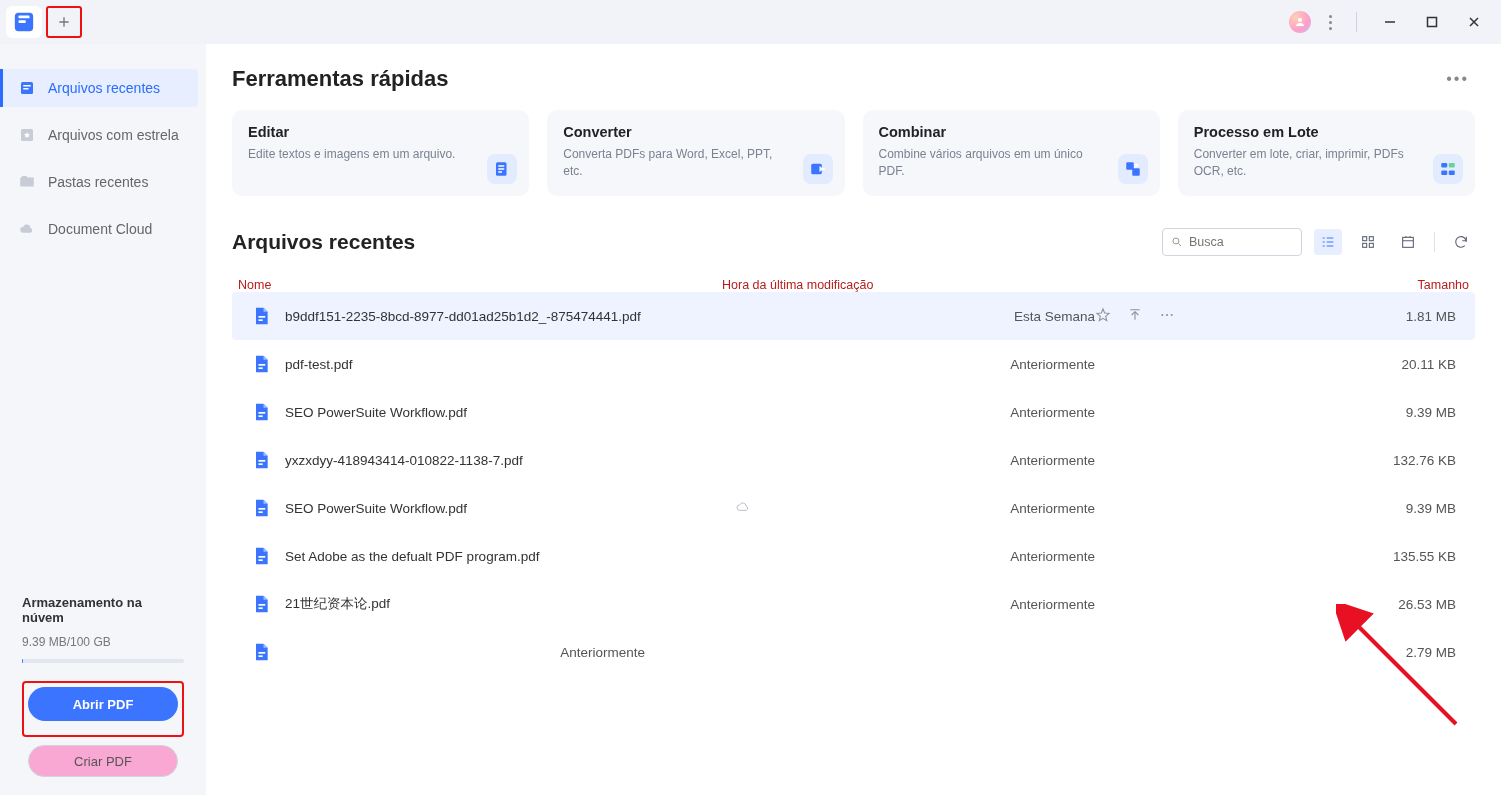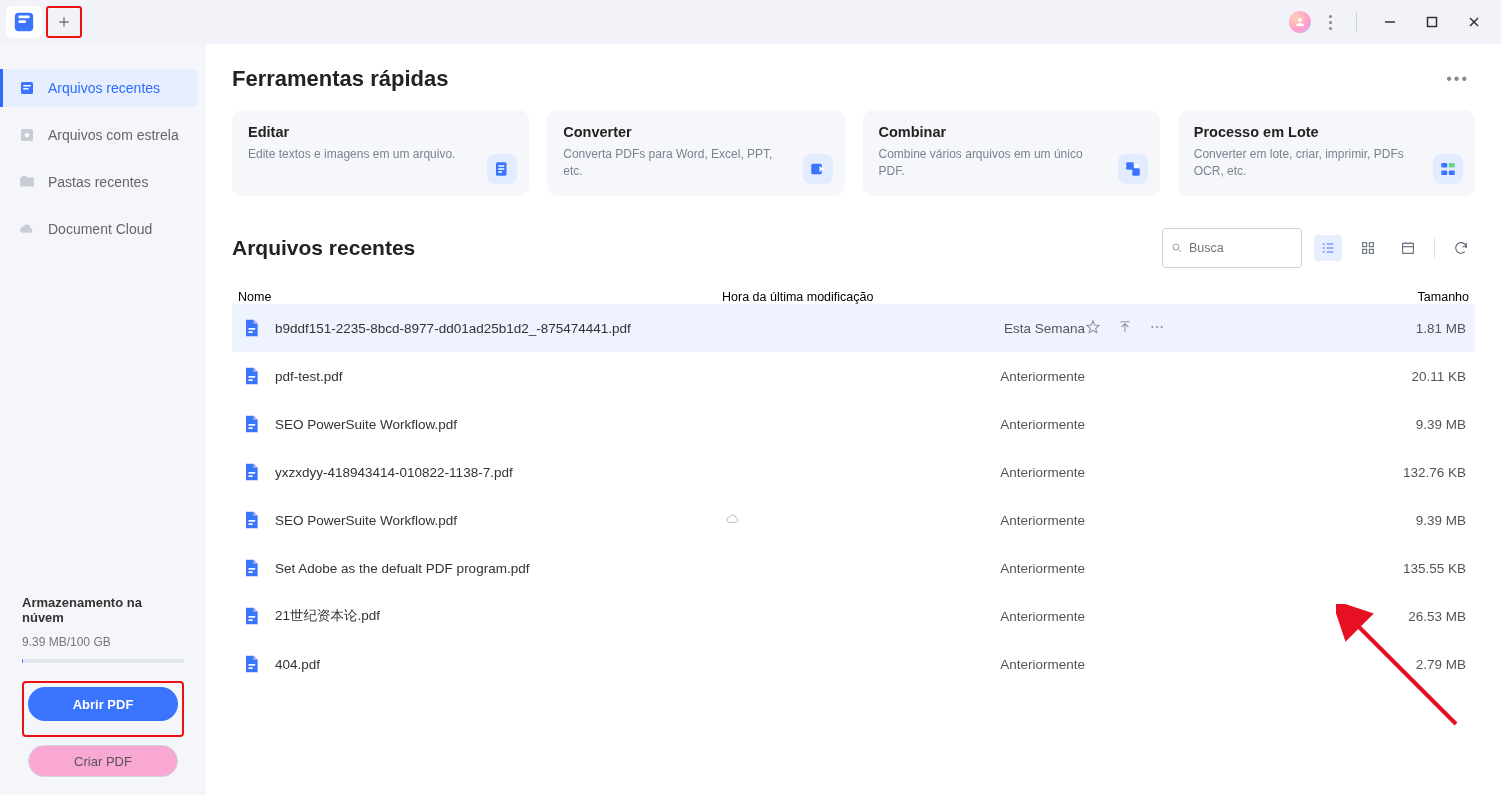--- a/index.html
+++ b/index.html
@@ -45,35 +45,35 @@
   .tool-card { flex:1; background:#f5f7fb; border-radius:10px; padding:14px 16px 14px 16px; min-height:86px; position:relative;}
   .tool-card h4 { font-size:14.5px; font-weight:700; color:#222; margin-bottom:6px;}
   .tool-card p { font-size:12px; color:#7b8290; line-height:1.45; max-width: calc(100% - 44px);}
   .tool-icon { position:absolute; right:12px; bottom:12px; width:30px; height:30px; border-radius:8px; background:#e3ecff; display:flex; align-items:center; justify-content:center;}
   .tool-icon svg { width:18px; height:18px; }
 
   
   .recent-header { display:flex; align-items:center; margin-top:32px;}
   .recent-title { font-size:21px; font-weight:700; color:#222;}
   .recent-tools { margin-left:auto; display:flex; align-items:center; gap:12px;}
-  .search-box { width:140px; height:40px; border:1px solid #cfd4de; border-radius:4px; display:flex; align-items:center; gap:6px; padding:0 8px; color:#999; font-size:12.5px;}
+  .search-box { width:140px; height:28px; border:1px solid #cfd4de; border-radius:4px; display:flex; align-items:center; gap:6px; padding:0 8px; color:#999; font-size:12.5px;}
   .search-box input { border:none; outline:none; width:100%; font-size:12.5px; color:#555; background:transparent;}
   .view-btn { width:28px; height:26px; display:flex; align-items:center; justify-content:center; border-radius:4px;}
   .view-btn.active { background:#e6eeff;}
   .view-btn svg { width:16px; height:16px; stroke:#5a6270; fill:none; stroke-width:1.6;}
   .view-btn.active svg { stroke:#3b74ff;}
   .vt-divider { width:1px; height:20px; background:#dde1ea;}
 
   
-  .table-head { display:flex; align-items:center; font-size:12.5px; color:#000000; margin-top:22px; padding: 0 6px;}
+  .table-head { display:flex; align-items:center; font-size:12.5px; color:#b91c1c; margin-top:22px; padding: 0 6px;}
   .col-name { flex: 0 0 484px; }
   .col-date { flex: 0 0 420px; }
   .col-size { margin-left:auto; text-align:right; flex:0 0 90px;}
 
-  .file-row { display:flex; align-items:center; height:48px; padding:0 9px; font-size:13.5px; color:#333; border-radius:4px;}
+  .file-row { display:flex; align-items:center; height:48px; padding:0 19px; font-size:13.5px; color:#333; border-radius:4px;}
   .file-row:hover, .file-row.hovered { background:#eef3ff;}
   .file-icon { width:20px; height:20px; margin-right:14px;}
   .file-name { flex:0 0 450px; white-space:nowrap; overflow:hidden; text-overflow:ellipsis;}
   .file-cloud { width:20px; color:#b9bfcb;}
   .file-date { flex:0 0 340px; color:#555;text-align:right;}
   .file-actions { display:flex; gap:16px; color:#8a909c; visibility:hidden; flex:0 0 120px;}
   .file-row.hovered .file-actions { visibility:visible; }
   .file-actions span svg { width:16px; height:16px; }
   .file-size { margin-left:auto; text-align:right; flex:0 0 90px; color:#555;}
 
@@ -456,21 +456,20 @@
           </span>
           <span class="file-size">26.53 MB</span>
         </div>
         <div class="file-row">
           <span class="file-icon"><svg viewBox="0 0 24 24">
               <path d="M6 2h9l5 5v15H6z" fill="#3b74ff"></path>
               <path d="M15 2v5h5" fill="#9cbcff"></path>
               <rect x="9" y="12" width="8" height="2" fill="#fff"></rect>
               <rect x="9" y="16" width="5" height="2" fill="#fff"></rect>
             </svg></span>
-          <span class="file-name">404.pdf</span>
           <span class="file-cloud"></span>
           <span class="file-date">Anteriormente</span>
           <span class="file-actions">
             <span><svg viewBox="0 0 24 24">
                 <path d="M12 3l2.5 6 6.5.5-5 4.5 1.6 6.5L12 17l-5.6 3.5L8 14 3 9.5l6.5-.5z" fill="none" stroke="#8a909c" stroke-width="1.6"></path>
               </svg></span>
             <span><svg viewBox="0 0 24 24">
                 <path d="M12 19V7M7 12l5-5 5 5M5 4h14" fill="none" stroke="#8a909c" stroke-width="1.6"></path>
               </svg></span>
             <span><svg viewBox="0 0 24 24">

